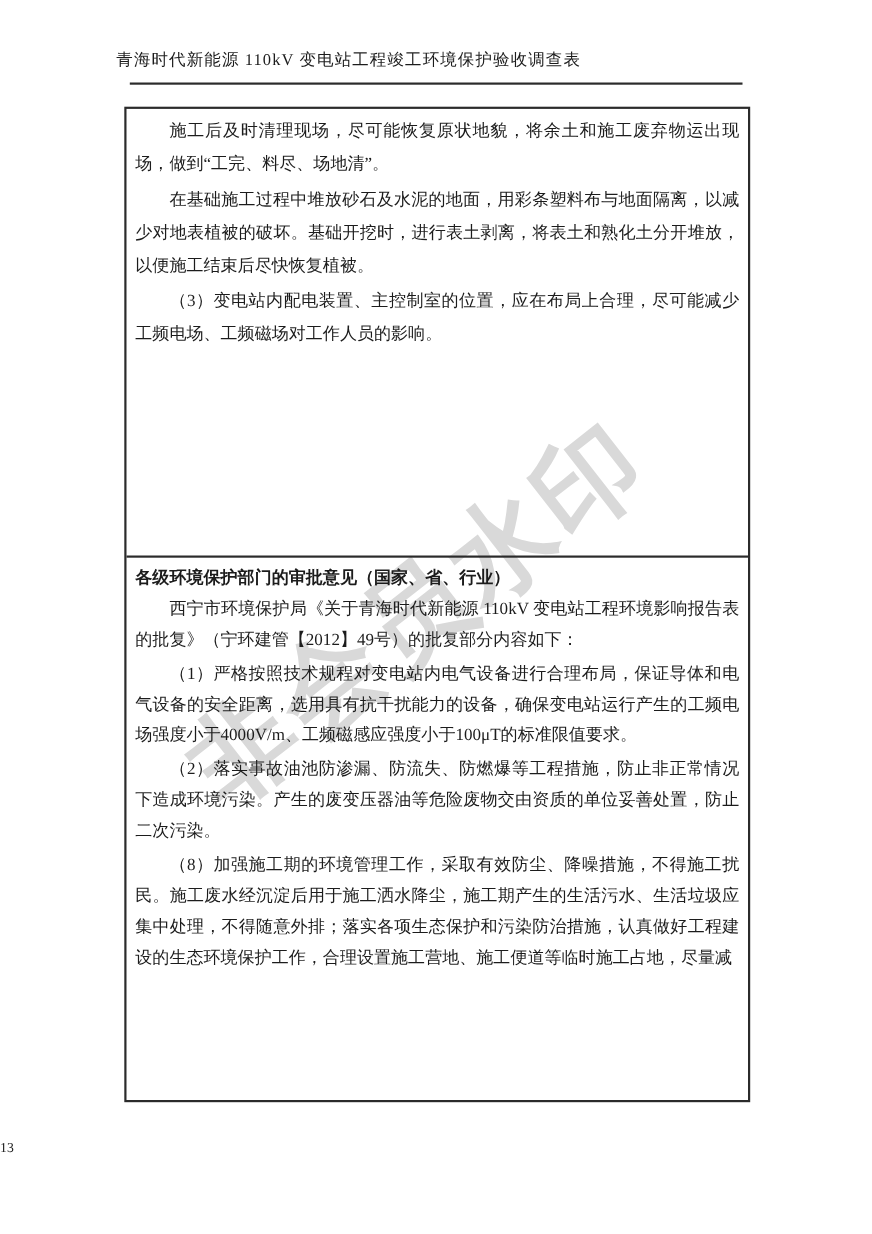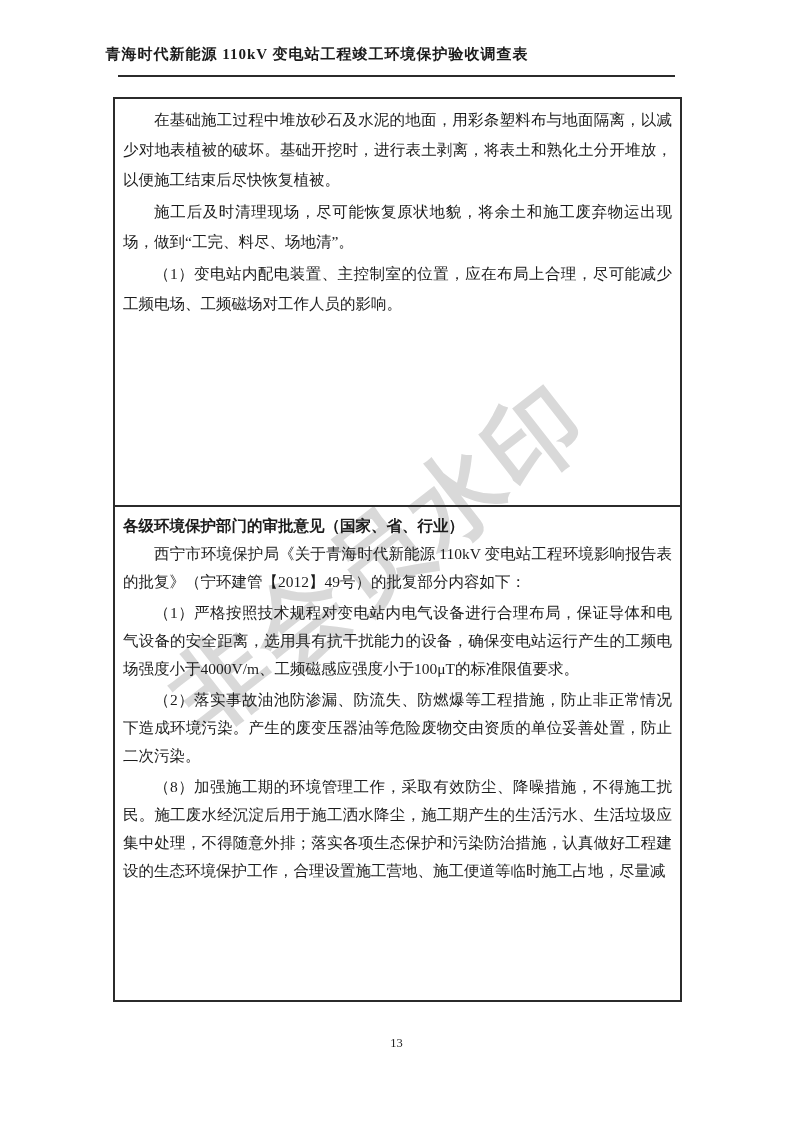--- a/index.html
+++ b/index.html
@@ -10,21 +10,21 @@
   }
   html,body{margin:0;padding:0;}
   body{
     width:793px;height:1122px;position:relative;overflow:hidden;
     background:var(--background);
     font-family:"Liberation Serif","DejaVu Serif",serif;
     color:var(--text);
   }
   .doc-header{
     position:absolute;top:45px;left:0;width:634px;
-    text-align:center;font-size:15px;font-weight:bold;
+    text-align:center;font-size:15px;font-weight:normal;
     letter-spacing:1px;z-index:2;
   }
   .header-rule{
     position:absolute;left:118px;top:57px;width:557px;height:18px;
     border-bottom:2px solid var(--border);z-index:2;
   }
   .watermark{
     position:absolute;left:60px;top:495px;width:640px;
     text-align:center;font-size:95px;font-weight:bold;letter-spacing:4px;
     color:var(--watermark);transform:rotate(-38deg);
@@ -45,38 +45,38 @@
   }
   .cell1{height:406px;line-height:30px;}
   .cell2{height:493px;line-height:28px;border-top:2px solid var(--border);padding-top:5px;}
   .cell p{margin:0;}
   .cell1 p + p{margin-top:2px;}
   .cell2 p.spaced{margin-top:3px;}
   .indent{text-indent:2em;}
   .cell-heading{font-weight:bold;text-indent:0;}
   .page-number{
     position:absolute;top:1036px;left:0;width:793px;
-    text-align:center;font-size:12.5px;z-index:2;
+    font-size:12.5px;z-index:2;
   }
 </style>
 </head>
 <body>
 
 <div class="doc-header">青海时代新能源 110kV 变电站工程竣工环境保护验收调查表</div>
 
 <div class="header-rule"></div>
 
 <div class="watermark">非会员水印</div>
 
 <div class="doc-table">
 
   <div class="cell cell1">
+    <p class="indent">施工后及时清理现场，尽可能恢复原状地貌，将余土和施工废弃物运出现场，做到“工完、料尽、场地清”。</p>
     <p class="indent">在基础施工过程中堆放砂石及水泥的地面，用彩条塑料布与地面隔离，以减少对地表植被的破坏。基础开挖时，进行表土剥离，将表土和熟化土分开堆放，以便施工结束后尽快恢复植被。</p>
-    <p class="indent">施工后及时清理现场，尽可能恢复原状地貌，将余土和施工废弃物运出现场，做到“工完、料尽、场地清”。</p>
-    <p class="indent">（1）变电站内配电装置、主控制室的位置，应在布局上合理，尽可能减少工频电场、工频磁场对工作人员的影响。</p>
+    <p class="indent">（3）变电站内配电装置、主控制室的位置，应在布局上合理，尽可能减少工频电场、工频磁场对工作人员的影响。</p>
   </div>
 
   <div class="cell cell2">
     <p class="cell-heading">各级环境保护部门的审批意见（国家、省、行业）</p>
     <p class="indent">西宁市环境保护局《关于青海时代新能源 110kV 变电站工程环境影响报告表的批复》（宁环建管【2012】49号）的批复部分内容如下：</p>
     <p class="indent spaced">（1）严格按照技术规程对变电站内电气设备进行合理布局，保证导体和电气设备的安全距离，选用具有抗干扰能力的设备，确保变电站运行产生的工频电场强度小于4000V/m、工频磁感应强度小于100μT的标准限值要求。</p>
     <p class="indent spaced">（2）落实事故油池防渗漏、防流失、防燃爆等工程措施，防止非正常情况下造成环境污染。产生的废变压器油等危险废物交由资质的单位妥善处置，防止二次污染。</p>
     <p class="indent spaced">（8）加强施工期的环境管理工作，采取有效防尘、降噪措施，不得施工扰民。施工废水经沉淀后用于施工洒水降尘，施工期产生的生活污水、生活垃圾应集中处理，不得随意外排；落实各项生态保护和污染防治措施，认真做好工程建设的生态环境保护工作，合理设置施工营地、施工便道等临时施工占地，尽量减</p>
   </div>
 

